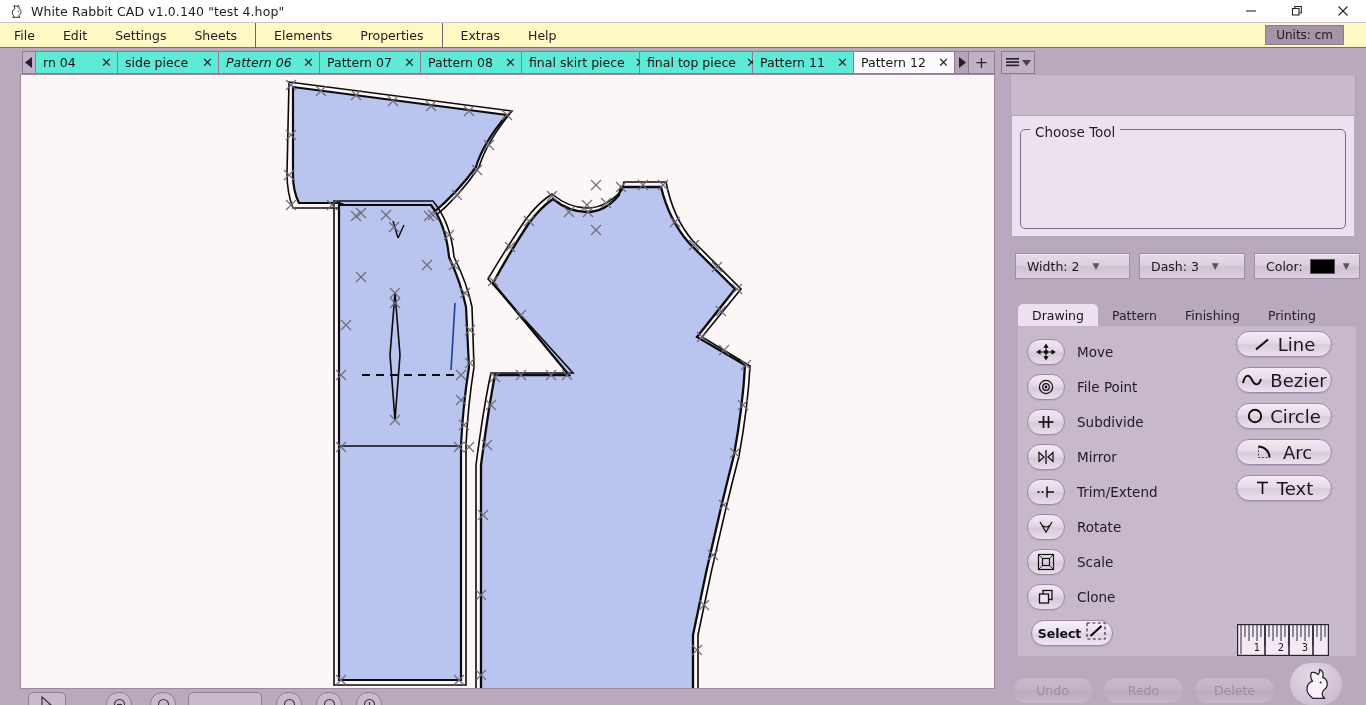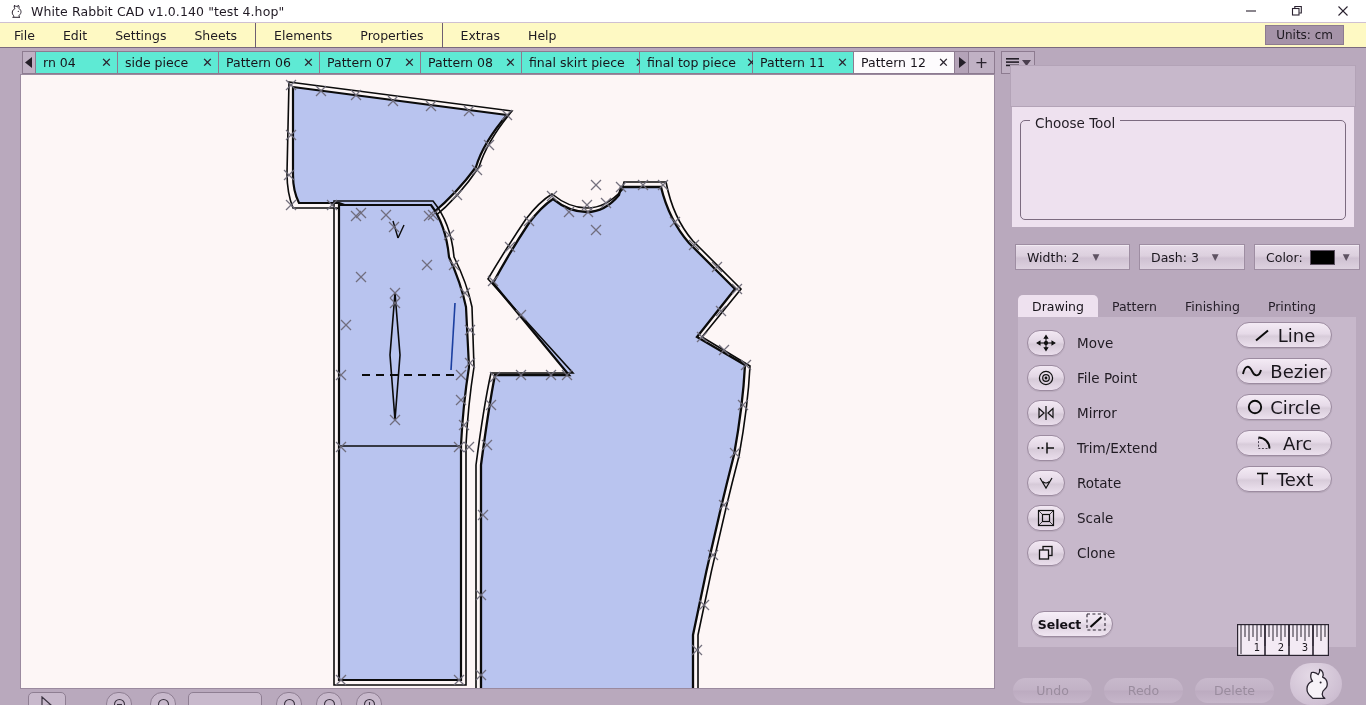--- a/index.html
+++ b/index.html
@@ -120,21 +120,21 @@
     position: absolute; left: 20px; top: 74px;
     width: 975px; height: 615px;
     background: #fdf6f6;
     border: 1px solid #9b8a9f;
     overflow: hidden;
   }
   .canvas-wrap svg { display: block; }
 
   
   .rightpanel {
-    position: absolute; left: 1010px; top: 65px;
+    position: absolute; left: 1010px; top: 74px;
     width: 348px; height: 590px;
   }
   .tool-preview-box {
     position: absolute; left: 0; top: 0; width: 346px; height: 42px;
     background: #c7b8cb; border: 1px solid #b3a3b7;
   }
   .choose-tool-group {
     position: absolute; left: 2px; top: 42px; width: 342px; height: 120px;
     background: #eee1ef;
   }
@@ -326,21 +326,21 @@
     </div>
     <div id="tabs-container" style="display:flex; align-items:flex-end;">
         <div class="tab" style="width: 82px;">
           <span class="tab-label">rn 04</span>
           <span class="tab-close">✕</span>
         </div>
         <div class="tab" style="width: 101px;">
           <span class="tab-label">side piece</span>
           <span class="tab-close">✕</span>
         </div>
-        <div class="tab" style="width: 101px;">
+        <div class="tab" style="width: 101px; font-style: italic;">
           <span class="tab-label">Pattern 06</span>
           <span class="tab-close">✕</span>
         </div>
         <div class="tab" style="width: 101px;">
           <span class="tab-label">Pattern 07</span>
           <span class="tab-close">✕</span>
         </div>
         <div class="tab" style="width: 101px;">
           <span class="tab-label">Pattern 08</span>
           <span class="tab-close">✕</span>
@@ -572,20 +572,32 @@
               <svg width="20" height="18" viewBox="0 0 20 18">
                 <circle cx="10" cy="9" r="6.6" fill="none" stroke="#111" stroke-width="1.2"></circle>
                 <circle cx="10" cy="9" r="3.3" fill="none" stroke="#111" stroke-width="1.2"></circle>
                 <circle cx="10" cy="9" r="1.4" fill="#111"></circle>
               </svg>
             </div>
             <div class="tool-name">File Point</div>
           </div>
           <div class="tool-row">
             <div class="tool-icon">
+              <svg width="20" height="18" viewBox="0 0 20 18">
+                <g stroke="#111" stroke-width="1.7">
+                  <line x1="2.5" y1="9" x2="17.5" y2="9"></line>
+                  <line x1="7.5" y1="3" x2="7.5" y2="15"></line>
+                  <line x1="12.5" y1="3" x2="12.5" y2="15"></line>
+                </g>
+              </svg>
+            </div>
+            <div class="tool-name">Subdivide</div>
+          </div>
+          <div class="tool-row">
+            <div class="tool-icon">
               <svg width="22" height="18" viewBox="0 0 22 18">
                 <line x1="11" y1="2" x2="11" y2="16" stroke="#111" stroke-width="1.3"></line>
                 <polygon points="4,4.5 9,9 4,13.5" fill="none" stroke="#111" stroke-width="1.2"></polygon>
                 <polygon points="18,4.5 13,9 18,13.5" fill="none" stroke="#111" stroke-width="1.2"></polygon>
               </svg>
             </div>
             <div class="tool-name">Mirror</div>
           </div>
           <div class="tool-row">
             <div class="tool-icon">

